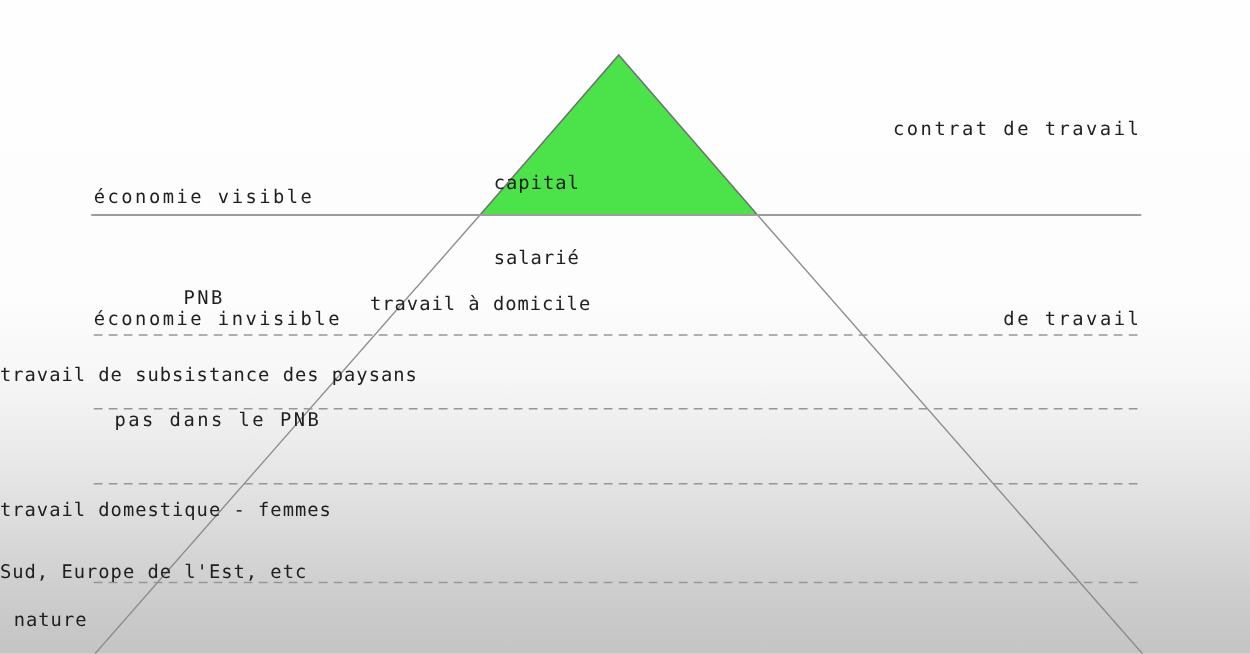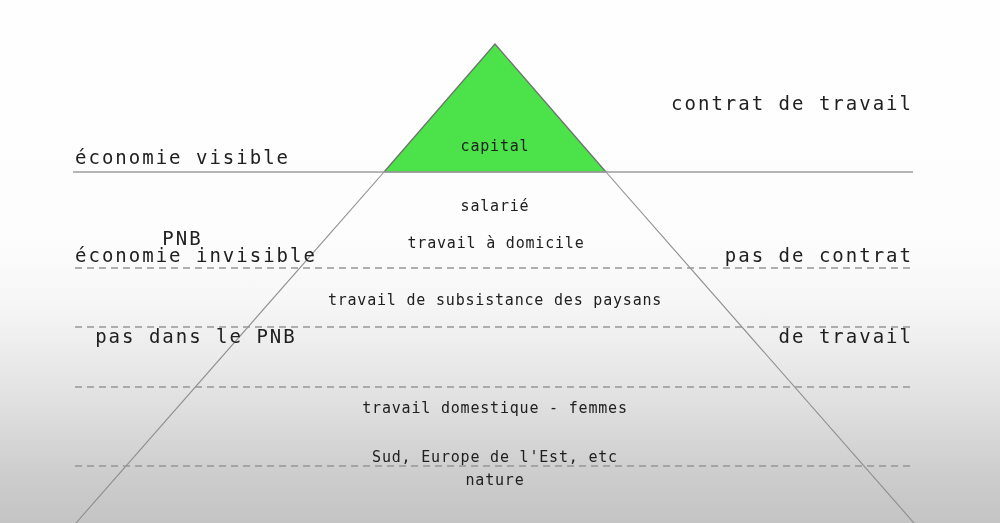--- a/index.html
+++ b/index.html
@@ -31,31 +31,31 @@
     position: absolute;
     left: 0; top: 0;
   }
   .lbl {
     position: absolute;
     color: #202020;
     white-space: pre;
     text-align: center;
   }
   .lbl-lg {
-    font-size: 19px;
+    font-size: 15px;
     line-height: 27px;
     letter-spacing: 2px;
   }
   .lbl-md {
     font-size: 15px;
     line-height: 20px;
     letter-spacing: 0.8px;
   }
   .align-right { text-align: right; }
-  .align-center { text-align: center; }
+  .align-center { text-align: left; }
 </style>
 </head>
 <body>
 
 <div id="stage">
 
   <svg id="shapes" width="1000" height="523" viewBox="0 0 1000 523">
 
     <polygon points="495,44 606,172 384,172" stroke="#6f7070" stroke-width="1.2" fill="#4ce249"></polygon>
 
@@ -85,27 +85,26 @@
   <div class="lbl lbl-lg" style="left:75px; top:188px;">
     <div>économie invisible</div>
     <div>pas dans le PNB</div>
   </div>
 
   <div class="lbl lbl-md align-center" style="left:296px; top:193px; width:400px;">
     <div>travail à domicile</div>
   </div>
 
   <div class="lbl lbl-lg align-right" style="right:87px; top:188px;">
-    <div>pas de contrat</div>
     <div>de travail</div>
   </div>
 
   <div class="lbl lbl-md align-center" style="left:0; top:290px; width:990px;">travail de subsistance des paysans</div>
 
   <div class="lbl lbl-md align-center" style="left:0; top:350px; width:990px;margin-top:48px;">travail domestique - femmes</div>
 
   <div class="lbl lbl-md align-center" style="left:0; top:407px; width:990px;">
     <div>Sud, Europe de l'Est, etc</div>
   </div>
 
-  <div class="lbl lbl-md align-center" style="left:0; top:470px; width:990px;">nature</div>
+  <div class="lbl lbl-md align-center" style="left:0; top:486px; width:990px;padding-left:11px;">nature</div>
 
 </div>
 
 </body></html>

